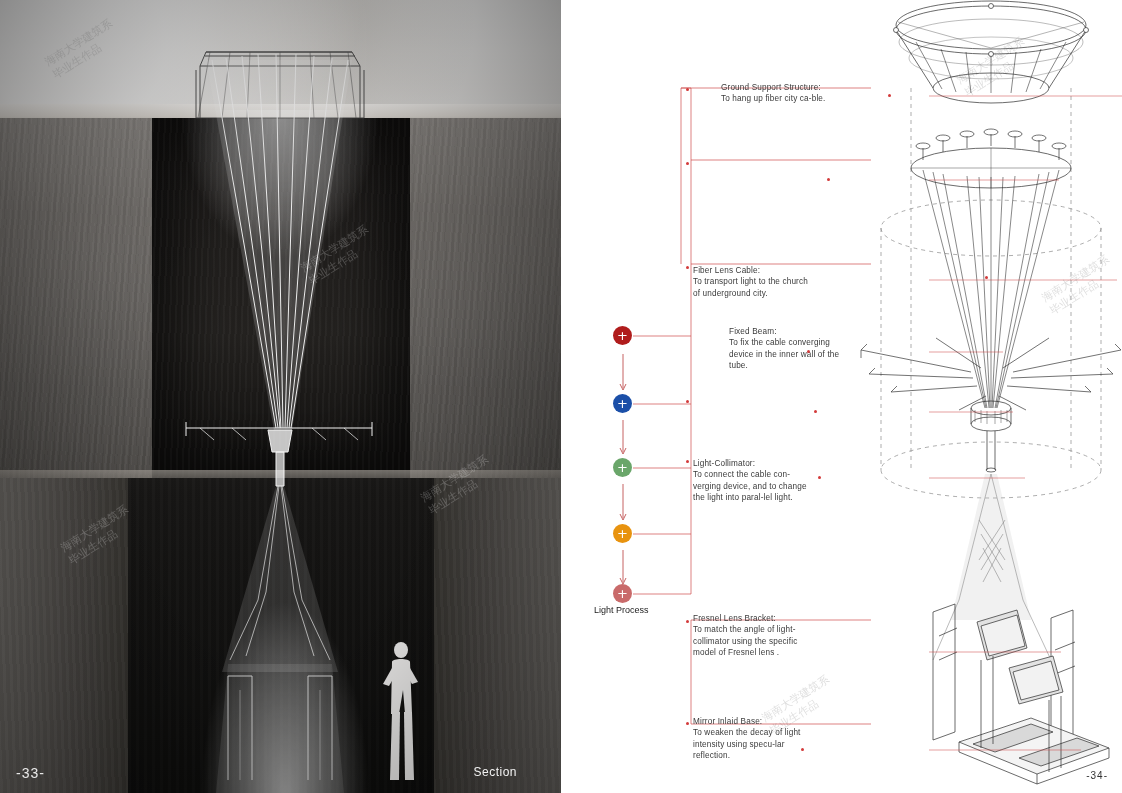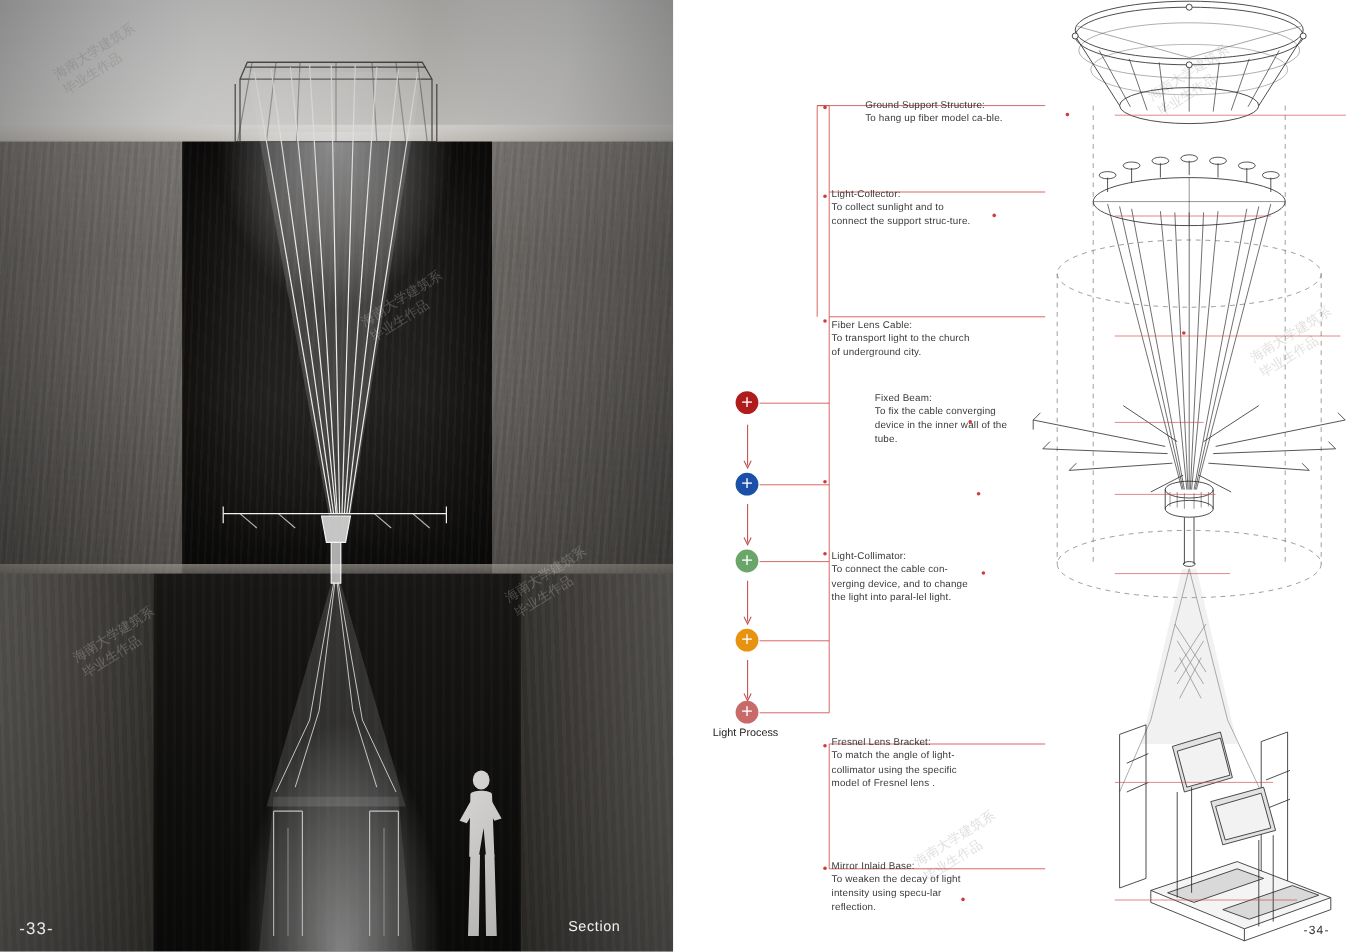--- a/index.html
+++ b/index.html
@@ -326,29 +326,25 @@
         <span>+</span>
       </div>
     <div class="bullet" style="left:52px;top:584px;background:#c96a6a;">
         <span>+</span>
       </div>
 
     <div class="proc-label">Light Process</div>
 
     <div class="note" style="left:132px;top:82px;margin-left:28px;">
       <span class="ttl">Ground Support Structure:</span>
-      <span>To hang up fiber model ca-ble.</span>
+      <span>To hang up fiber city ca-ble.</span>
     </div>
     <div class="dot" style="left:125px;top:88px;"></div>
     <div class="dot" style="left:327px;top:94px;"></div>
 
-    <div class="note" style="left:132px;top:156px;">
-      <span class="ttl">Light-Collector:</span>
-      <span>To collect sunlight and to connect the support struc-ture.</span>
-    </div>
     <div class="dot" style="left:125px;top:162px;"></div>
     <div class="dot" style="left:266px;top:178px;"></div>
 
     <div class="note" style="left:132px;top:265px;">
       <span class="ttl">Fiber Lens Cable:</span>
       <span>To transport light to the church of underground city.</span>
     </div>
     <div class="dot" style="left:125px;top:266px;"></div>
     <div class="dot" style="left:424px;top:276px;"></div>
 

